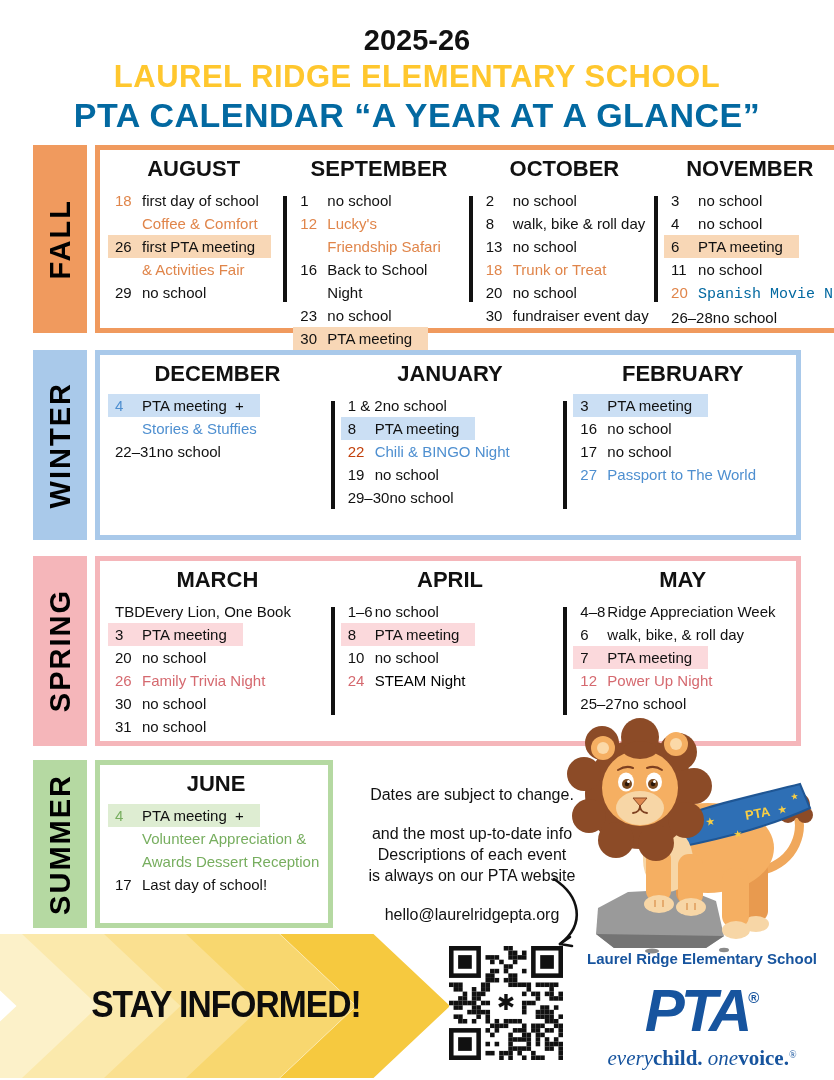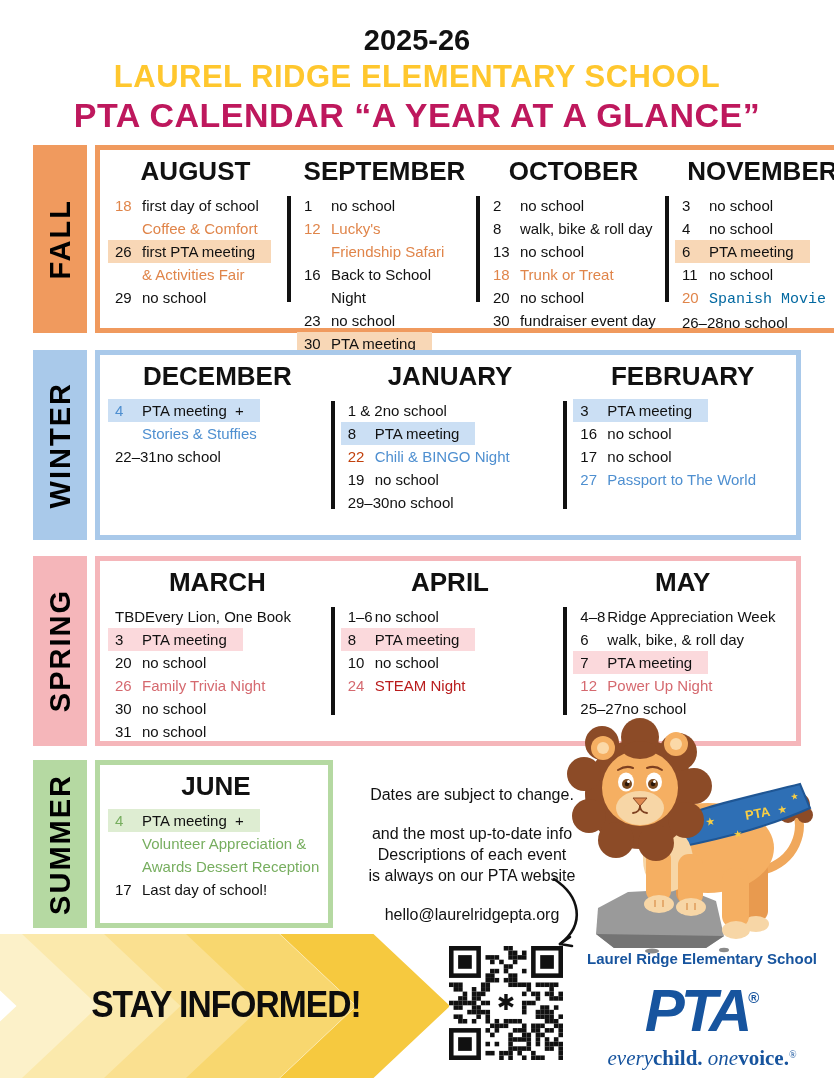--- a/index.html
+++ b/index.html
@@ -22,21 +22,21 @@
   .sec-spring { left:33px; top:556px; width:768px; height:190px; }
   .sec-summer { left:33px; top:760px; width:300px; height:168px; }
   .band { width:54px; flex:none; display:flex; align-items:center; justify-content:center; }
   .band span {
     writing-mode:vertical-rl; transform:rotate(180deg);
     font-weight:800; font-size:29px; letter-spacing:2px; color:#000;
   }
   .gapcol { width:8px; flex:none; background:#fff; }
   .content { flex:1; border:5px solid; background:#fff; display:flex; padding:4px 2px 2px 4px; }
   .mcol { flex:1 1 0; padding:0 2px 0 4px; min-width:0; }
-  .mname { font-size:26px; font-weight:800; text-align:center; letter-spacing:0px; margin:2px 0 7px; color:#111; }
+  .mname { font-size:22px; font-weight:800; text-align:center; letter-spacing:0px; margin:2px 0 7px; color:#111; }
   .vdiv { width:4px; flex:none; background:#111; margin:42px 2px 24px 2px; }
   .ev { display:flex; align-items:baseline; line-height:23px; font-size:15px; white-space:nowrap; }
   .ed { min-width:34px; flex:none; padding-left:7px; }
   .et { }
   .hl { width:max-content; max-width:100%; padding-right:16px; }
 
   
   .notes { position:absolute; left:336px; top:784px; width:272px; text-align:center;
            font-size:16px; line-height:21px; color:#111; }
   .notes .gap { height:18px; }
@@ -68,21 +68,21 @@
   .lion { position:absolute; left:556px; top:710px; }
 </style>
 </head>
 <body>
 
 <div class="page">
 
   <div class="hdr">
     <div class="hdr-year">2025-26</div>
     <div class="hdr-school" style="color: rgb(255, 199, 46);">LAUREL RIDGE ELEMENTARY SCHOOL</div>
-    <div class="hdr-title" style="color: #be185d;">PTA CALENDAR “A YEAR AT A GLANCE”</div>
+    <div class="hdr-title" style="color: #0369a1;">PTA CALENDAR “A YEAR AT A GLANCE”</div>
   </div>
 
   <div class="sec sec-fall">
     <div class="band" style="background: rgb(240, 154, 94);">
       <span>FALL</span>
     </div>
     <div class="gapcol"></div>
     <div class="content" style="border-color: rgb(240, 154, 94);">
         <div class="mcol">
           <div class="mname">AUGUST</div>
@@ -309,21 +309,21 @@
           <div class="ev hl" style="background: rgb(251, 217, 220);">
             <span class="ed">8</span>
             <span class="et">PTA meeting</span>
           </div>
           <div class="ev">
             <span class="ed">10</span>
             <span class="et">no school</span>
           </div>
           <div class="ev">
             <span class="ed" style="color: rgb(213, 105, 111);">24</span>
-            <span class="et" style="color: #b91c1c;">STEAM Night</span>
+            <span class="et" style="color: #000000;">STEAM Night</span>
           </div>
         </div>
         <div class="vdiv"></div>
         <div class="mcol">
           <div class="mname">MAY</div>
           <div class="ev">
             <span class="ed">4–8</span>
             <span class="et">Ridge Appreciation Week</span>
           </div>
           <div class="ev">

